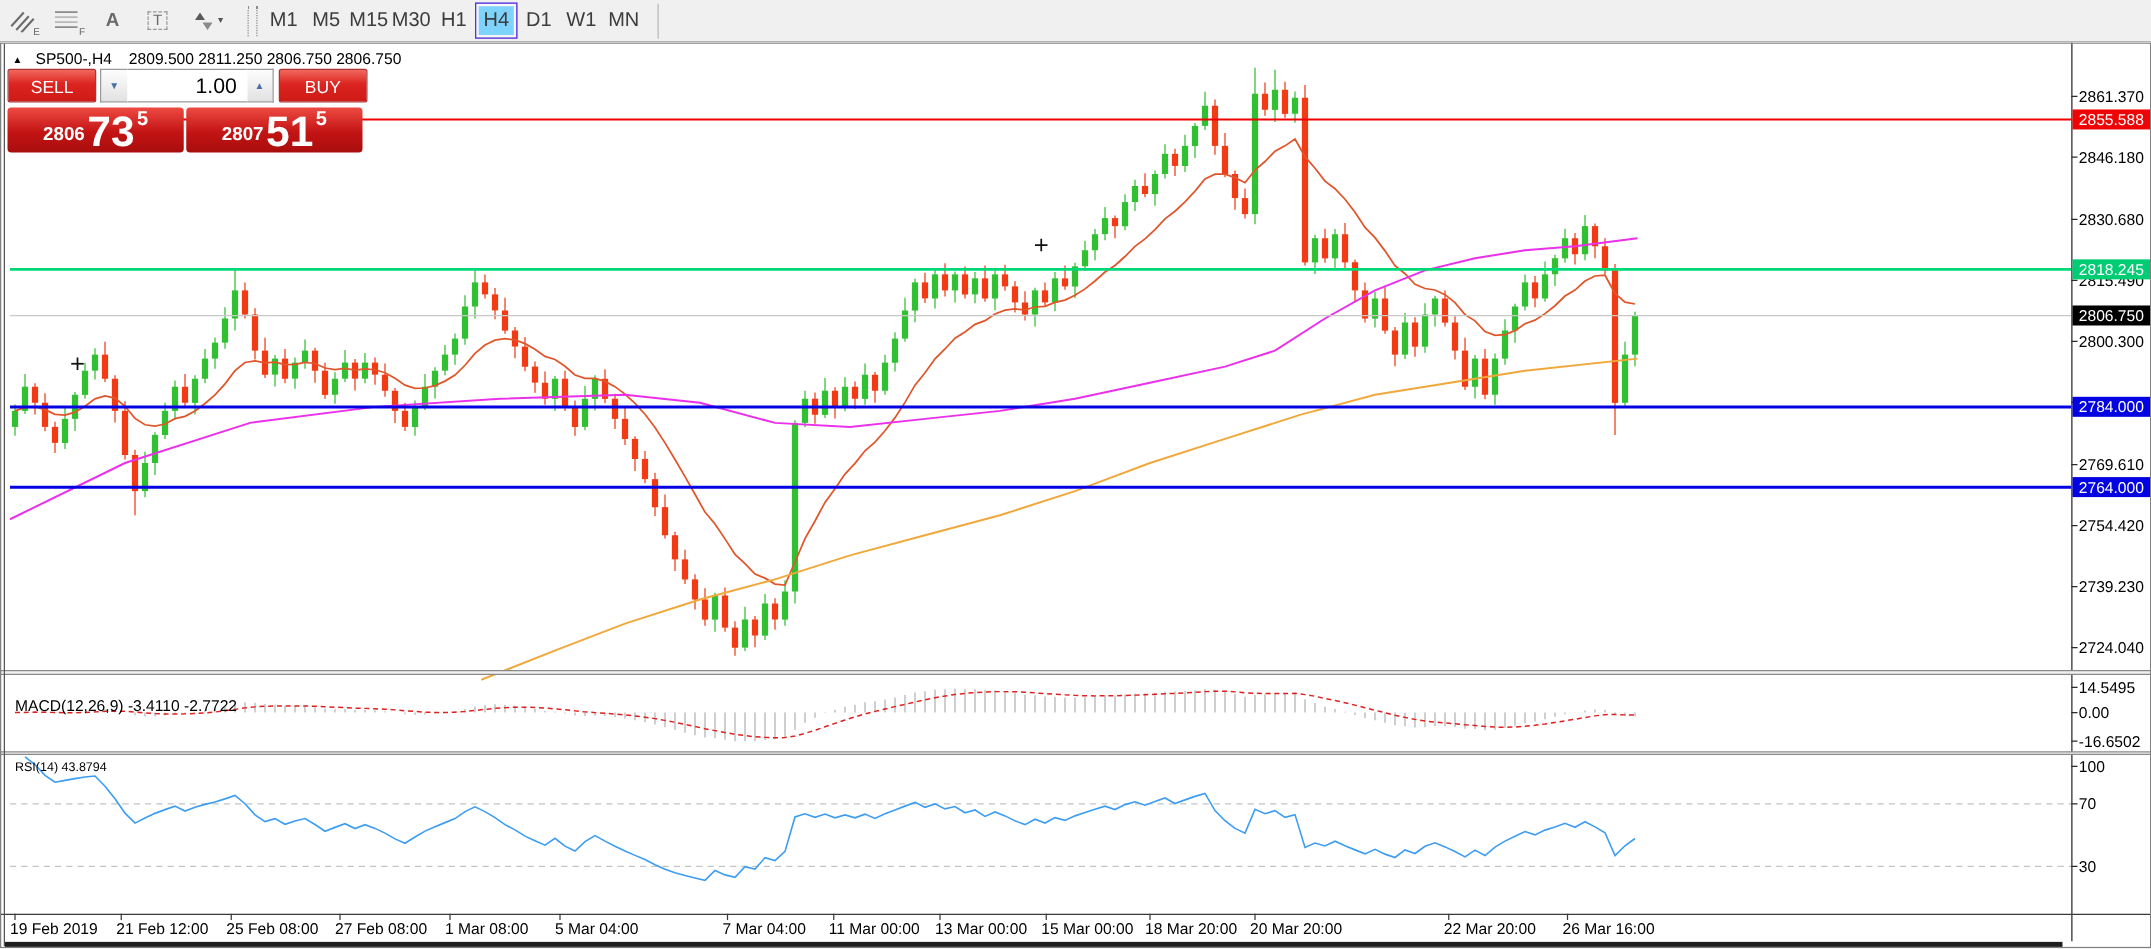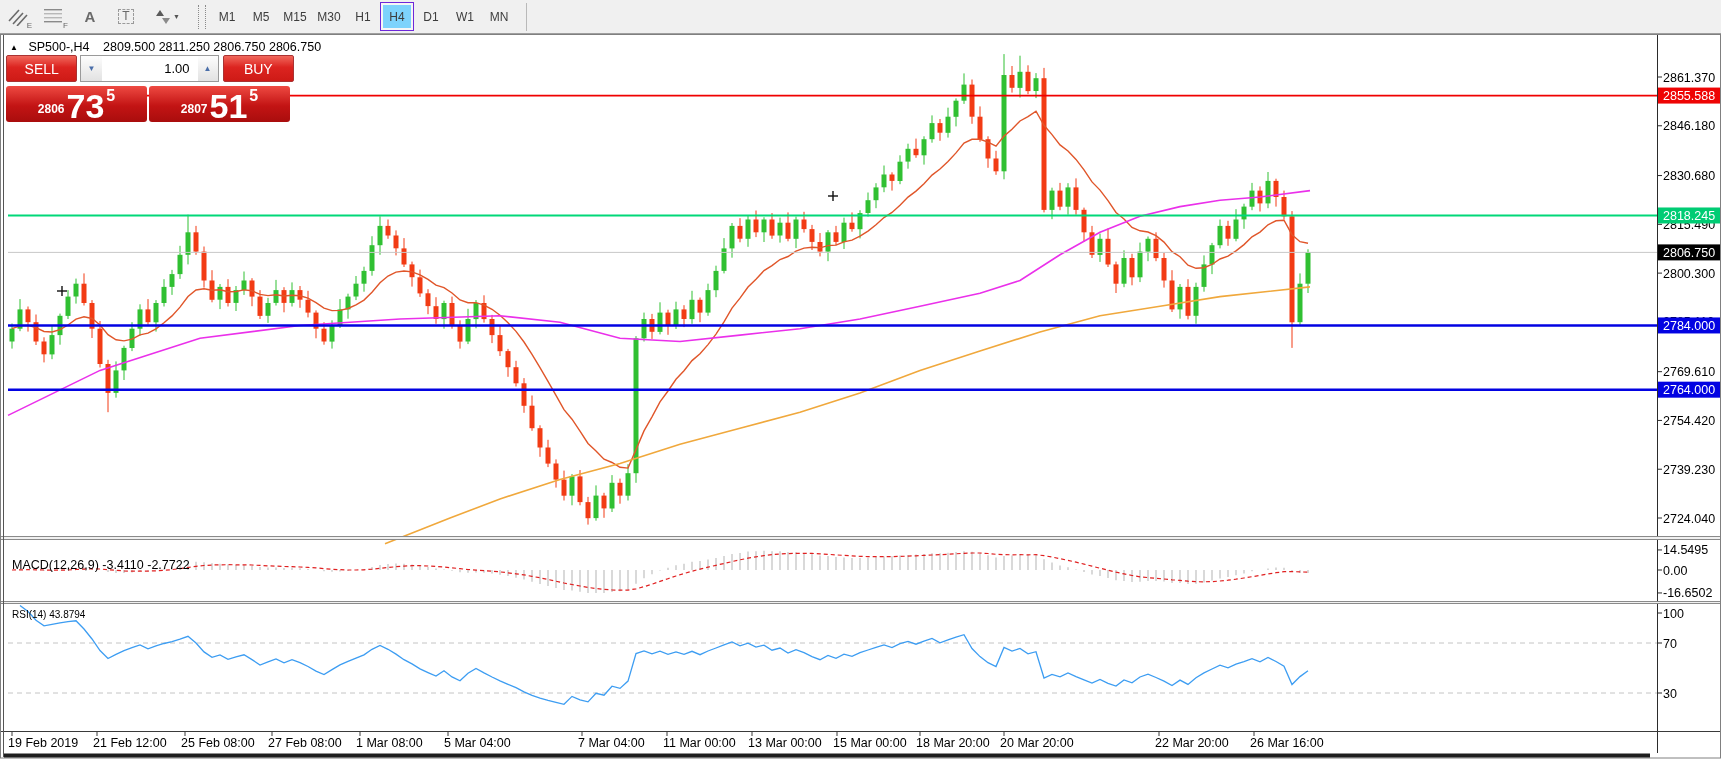--- a/index.html
+++ b/index.html
@@ -9,46 +9,46 @@
     border-bottom:1px solid #9f9f9f;display:flex;align-items:center;}
   .tbtn{width:34px;height:28px;margin:0 1px;display:flex;align-items:center;justify-content:center;
     position:relative;color:#555;cursor:default;}
   .tbtn svg{display:block}
   .tbtn .sub{position:absolute;right:3px;bottom:1px;font-size:8px;color:#666;}
   .tbtn .big-letter{font-size:15px;font-weight:bold;color:#6a6a6a;}
   .tbox{font-size:12px;color:#6a6a6a;border:1px dashed #9a9a9a;padding:0 3px;line-height:13px;}
   .caret{font-size:7px;color:#555;margin-left:3px;}
   .handle{width:6px;height:24px;margin:0 4px 0 6px;border-left:1px dotted #8a8a8a;border-right:1px dotted #8a8a8a;}
   .tf{width:32px;height:27px;display:flex;align-items:center;justify-content:center;
-    font-size:12px;color:#3c3c3c;border:1px solid transparent;}
+    font-size:16px;color:#3c3c3c;border:1px solid transparent;}
   .tf.active{background:#7dd3fc;border:1px solid #6d28d9;box-shadow:inset 0 0 0 2px #f6f6f6;}
   .vsep{width:1px;height:28px;background:#b9b9b9;margin-left:10px;}
   
   .chart-window{position:absolute;left:0;top:34px;width:1721px;height:725px;background:#fff;}
   #chart{position:absolute;left:0;top:0;}
   .chart-title{position:absolute;left:10px;top:6px;font-size:12.5px;color:#000;}
   .chart-title .tri{font-size:8px;margin-right:7px;position:relative;top:-1px;}
   .chart-title .sym{margin-right:10px;}
   
   .trade-panel{position:absolute;left:6px;top:21px;width:288px;}
   .row1{display:flex;height:27px;}
   .btn-side{width:78px;height:27px;border:1px solid #a33;border-radius:2px;color:#fff;
     font-size:14px;font-family:"Liberation Sans",sans-serif;
     background:linear-gradient(#f1685c,#dc2420 45%,#ce1a16);padding:0;}
   .spin{width:23px;height:27px;border:1px solid #9a9a9a;background:linear-gradient(#fdfdfd,#e2e2e2);
     color:#4a6ea9;font-size:8px;padding:0;}
   .spin.dn{margin-left:3px;border-right:none;}
   .spin.up{border-left:none;margin-right:4px;}
   .vol{width:88px;height:25px;border:1px solid #9a9a9a;border-left:none;border-right:none;
-    font-size:13px;text-align:right;padding:0 8px 0 0;color:#000;font-family:"Liberation Sans",sans-serif;}
+    font-size:17px;text-align:right;padding:0 8px 0 0;color:#000;font-family:"Liberation Sans",sans-serif;}
   .row2{display:flex;margin-top:4px;}
   .pricebox{width:141px;height:36px;border-radius:3px;margin-right:2px;color:#fff;
     background:linear-gradient(#ee4a42,#c31414 55%,#a90d0d);
     display:flex;align-items:flex-end;justify-content:center;padding-bottom:3px;box-sizing:border-box;}
-  .pricebox .small{font-size:12px;font-weight:bold;margin:0 2px 3px 0;}
+  .pricebox .small{font-size:15px;font-weight:bold;margin:0 2px 3px 0;}
   .pricebox .big{font-size:34px;font-weight:bold;line-height:26px;}
   .pricebox .sup{font-size:16px;font-weight:bold;margin:0 0 14px 2px;}
   
   .macd-label{position:absolute;left:12px;top:524px;font-size:12.5px;color:#000;}
   .rsi-label{position:absolute;left:12px;top:575px;font-size:10px;color:#000;}
   .annotation{position:absolute;left:1088px;top:398px;font-size:45px;font-weight:bold;color:#ff0000;
     letter-spacing:1px;white-space:nowrap;}
 </style>
 </head>
 <body>

